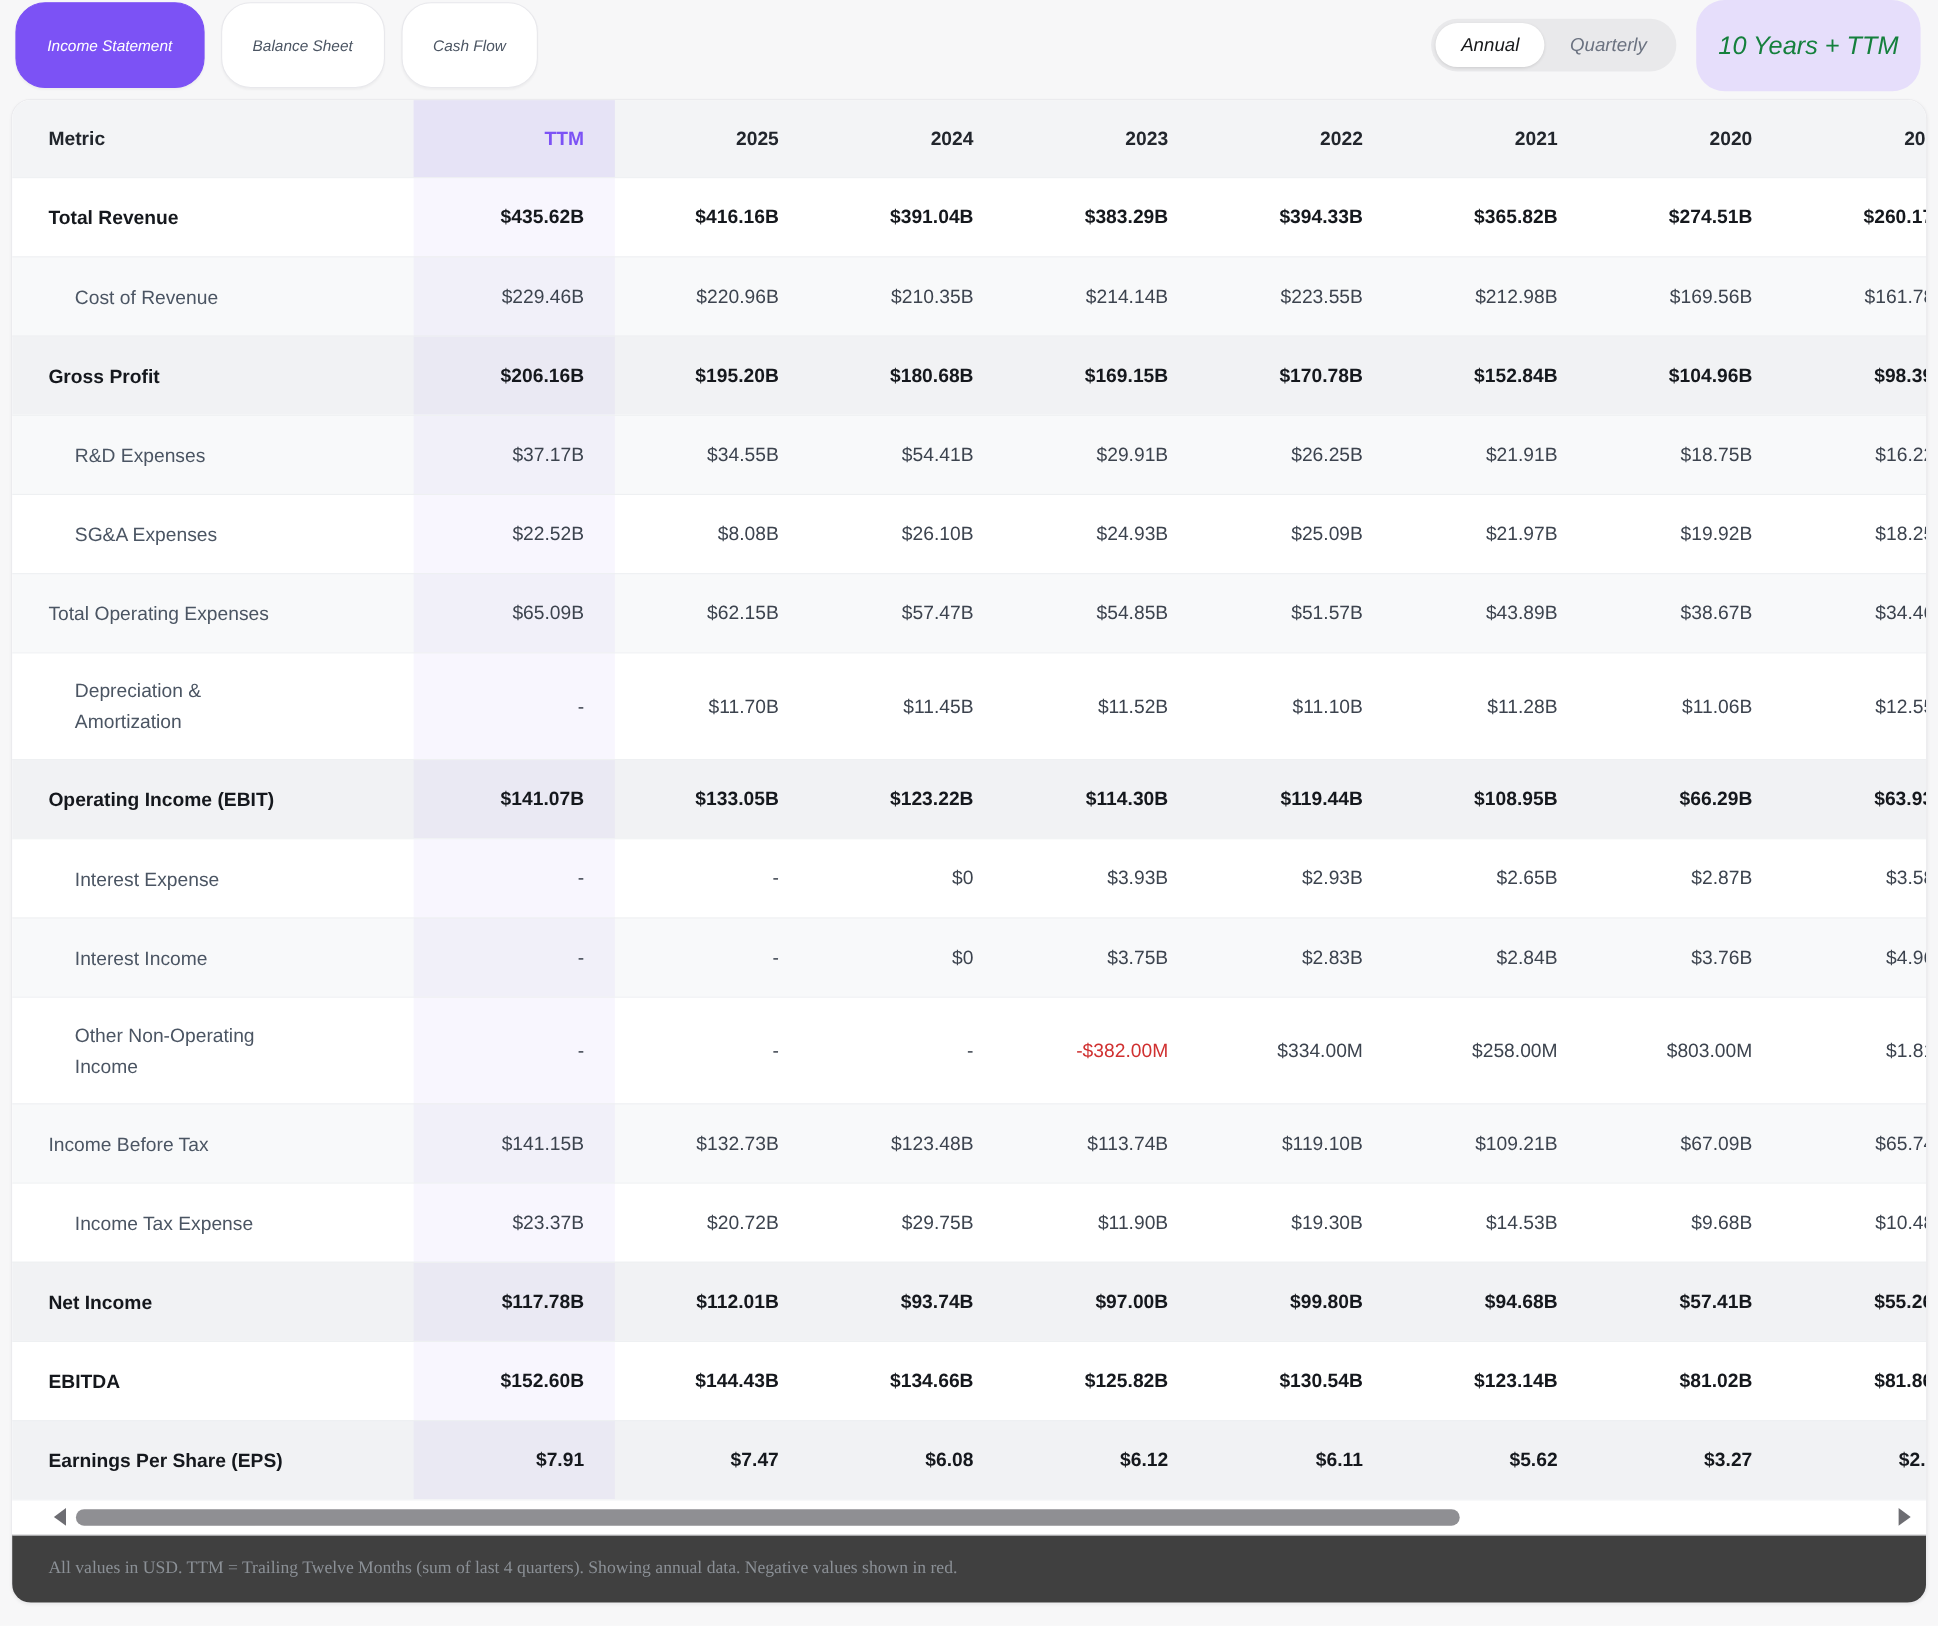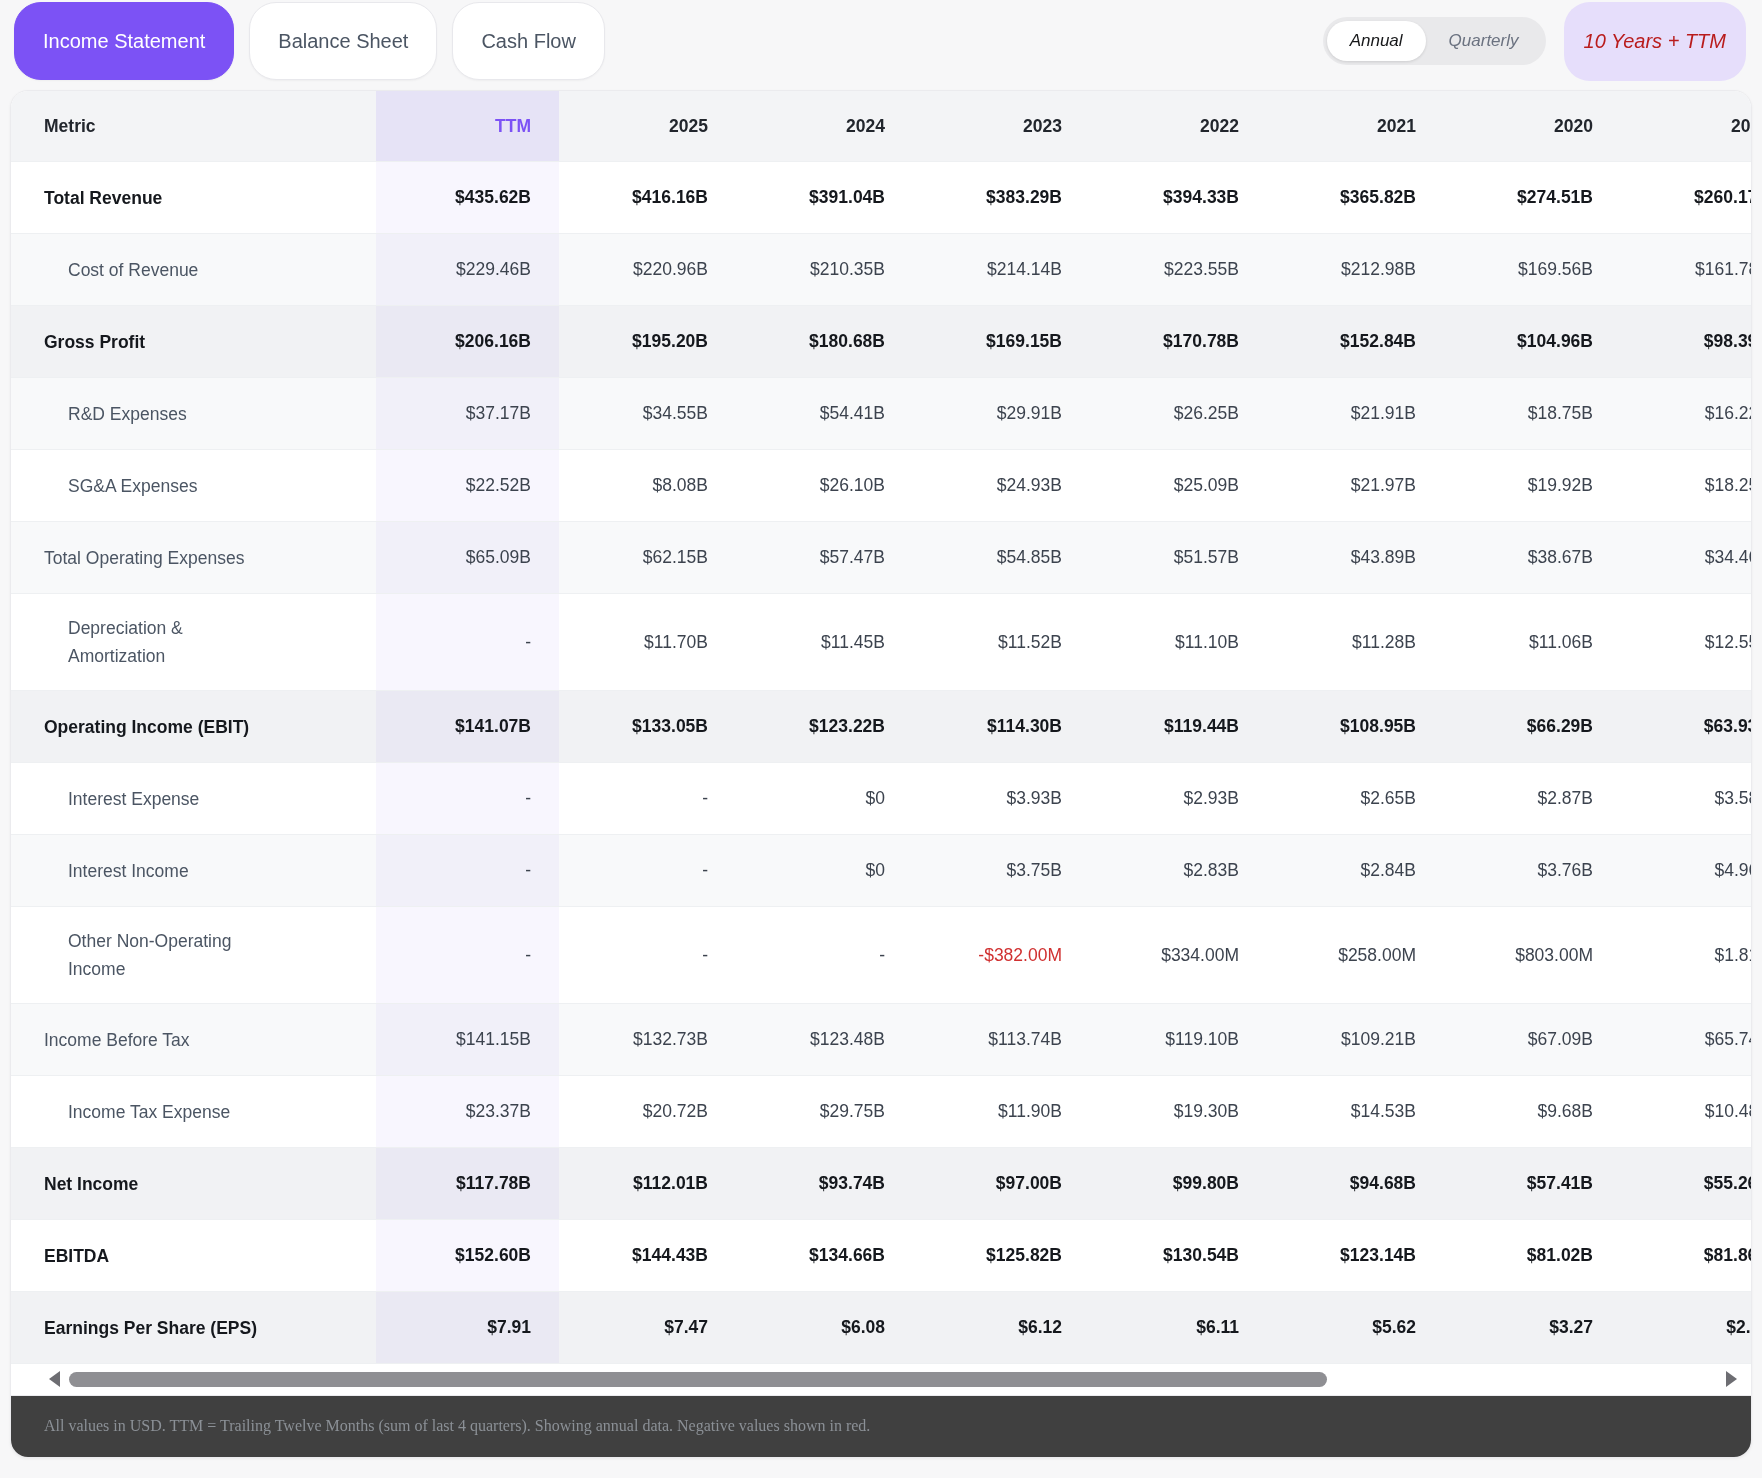--- a/index.html
+++ b/index.html
@@ -11,34 +11,34 @@
     overflow:hidden;
   }
   
   .topbar{
     display:flex;justify-content:space-between;align-items:center;
     padding:10px 16px 0 14px;height:62px;box-sizing:content-box;
   }
   .tabs{display:flex;gap:15px;align-items:center;}
   .tab{
     height:52px;padding:12px 28px;border-radius:27px;
-    display:flex;align-items:center;font-size:20px;color:#4b5563;
+    display:flex;align-items:center;font-size:14px;color:#4b5563;
     background:#ffffff;border:1px solid #e8e8ec;
-    box-shadow:0 1px 2px rgba(0,0,0,.04);cursor:pointer;white-space:nowrap;
+    box-shadow:0 1px 2px rgba(0,0,0,.04);cursor:pointer;white-space:nowrap;font-style:italic;
   }
   .tab.active{background:#7c52f5;border-color:#7c52f5;color:#ffffff;}
   .controls{display:flex;align-items:center;gap:18px;font-style:italic;}
   .toggle{display:flex;background:#e9e9eb;border-radius:26px;padding:4px;}
   .toggle-opt{
     padding:10px 23px;border-radius:22px;font-size:17px;color:#6b7280;
     cursor:pointer;white-space:nowrap;
   }
   .toggle-opt.active{background:#ffffff;color:#17181a;box-shadow:0 1px 3px rgba(0,0,0,.12);}
   .badge{
-    background:#e6defb;color:#b91c1c;font-size:20px;
+    background:#e6defb;color:#15803d;font-size:23px;
     padding:28px 20px;border-radius:26px;white-space:nowrap;
   }
   
   .card{
     margin:18px 10px 0 10px;background:#ffffff;
     border:1px solid #ebebee;border-radius:18px;overflow:hidden;
     box-shadow:0 1px 3px rgba(0,0,0,.05);
   }
   .scroll{overflow:hidden;width:100%;}
   .tbl{width:1775px;}

